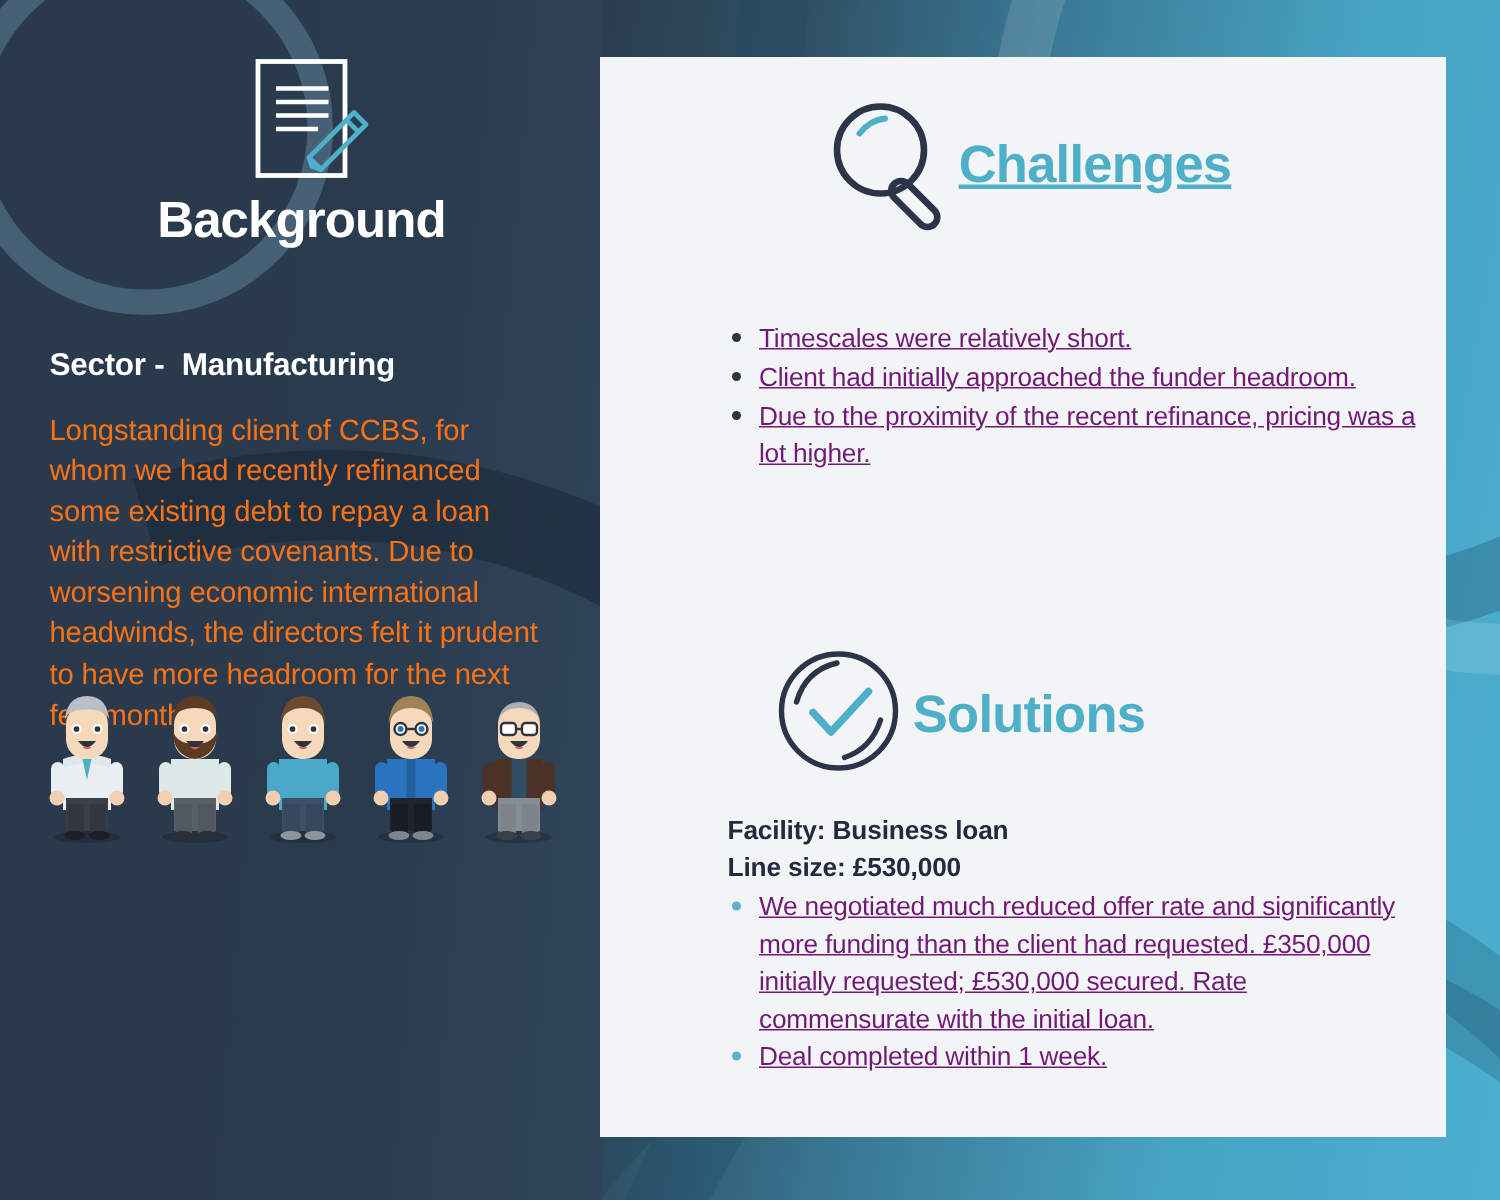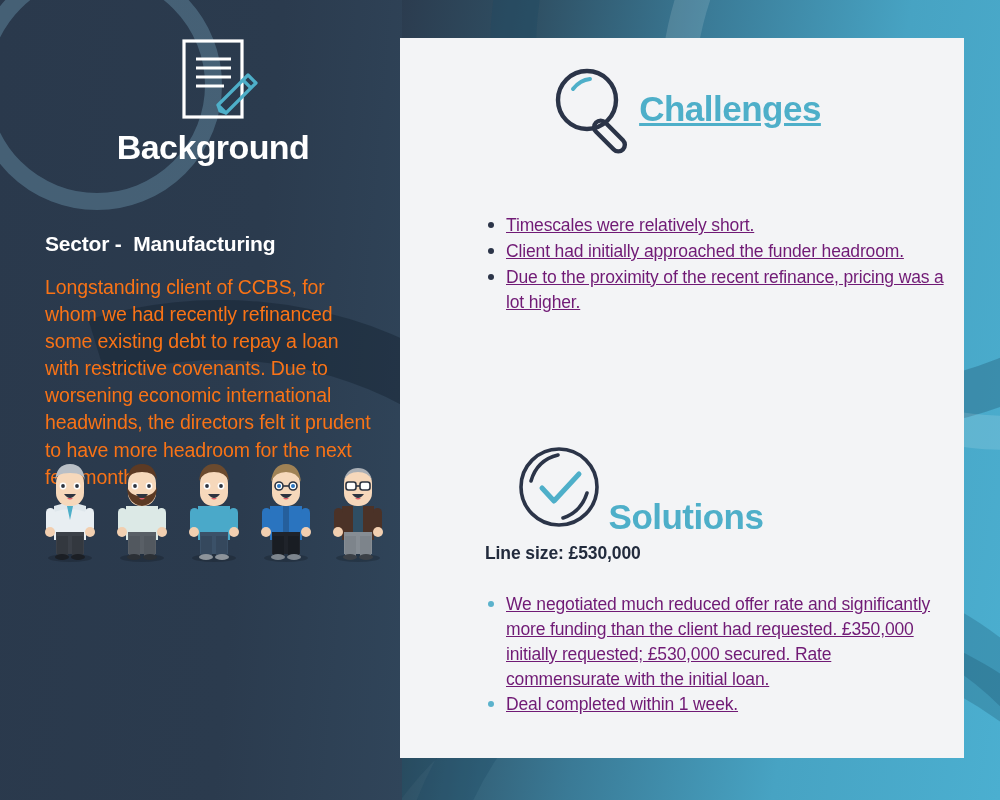--- a/index.html
+++ b/index.html
@@ -73,21 +73,21 @@
     position: absolute;
     left: 300px; bottom: -560px;
     width: 880px; height: 760px;
     border-radius: 50%;
     border: 40px solid rgba(20,60,84,0.22);
   }
 
   
   .left-panel {
     position: absolute;
-    left: 12px; top: 0;
+    left: 0; top: 0;
     width: 402px; height: 572px;
     padding: 16px;
   }
   .doc-icon-wrap {
     position: absolute;
     left: 164px; top: 35px;
     width: 92px; height: 92px;
   }
   .bg-title {
     position: absolute;
@@ -172,21 +172,21 @@
     background: #2b3448;
   }
   .bullets.teal li::before { background: #5bb2cc; }
 
   .challenges-list {
     position: absolute;
     left: 84px; top: 175px;
     width: 460px;
   }
 
-  .solutions-head { position: absolute; left: 0; top: 403px; width: 476px; align-items: flex-end; }
+  .solutions-head { position: absolute; left: 0; top: 390px; width: 476px; }
 
   .facility {
     position: absolute;
     left: 85px; top: 503px;
     font-size: 17.5px;
     font-weight: bold;
     color: #222b3d;
     line-height: 1.42;
     letter-spacing: -0.1px;
   }
@@ -382,20 +382,21 @@
           <circle cx="46" cy="46" r="38" fill="none" stroke="#2b3448" stroke-width="3.6"></circle>
           <path d="M18 40 q6 -21 27 -26" fill="none" stroke="#2b3448" stroke-width="3.6" stroke-linecap="round"></path>
           <path d="M74 52 q-6 19 -24 25" fill="none" stroke="#2b3448" stroke-width="3.6" stroke-linecap="round"></path>
           <path d="M29 47 L41 60 L66 33" fill="none" stroke="#4eafc9" stroke-width="5" stroke-linecap="round" stroke-linejoin="round"></path>
         </svg>
       </span>
       <span class="sec-title">Solutions</span>
     </div>
 
     <div class="facility">
+      <div>Facility: Business loan</div>
       <div>Line size: £530,000</div>
     </div>
 
     <ul class="bullets teal solutions-list">
       <li>We negotiated much reduced offer rate and significantly more funding than the client had requested. £350,000 initially requested; £530,000 secured. Rate commensurate with the initial loan.</li>
       <li>Deal completed within 1 week.</li>
     </ul>
   </div>
 </div>
 

